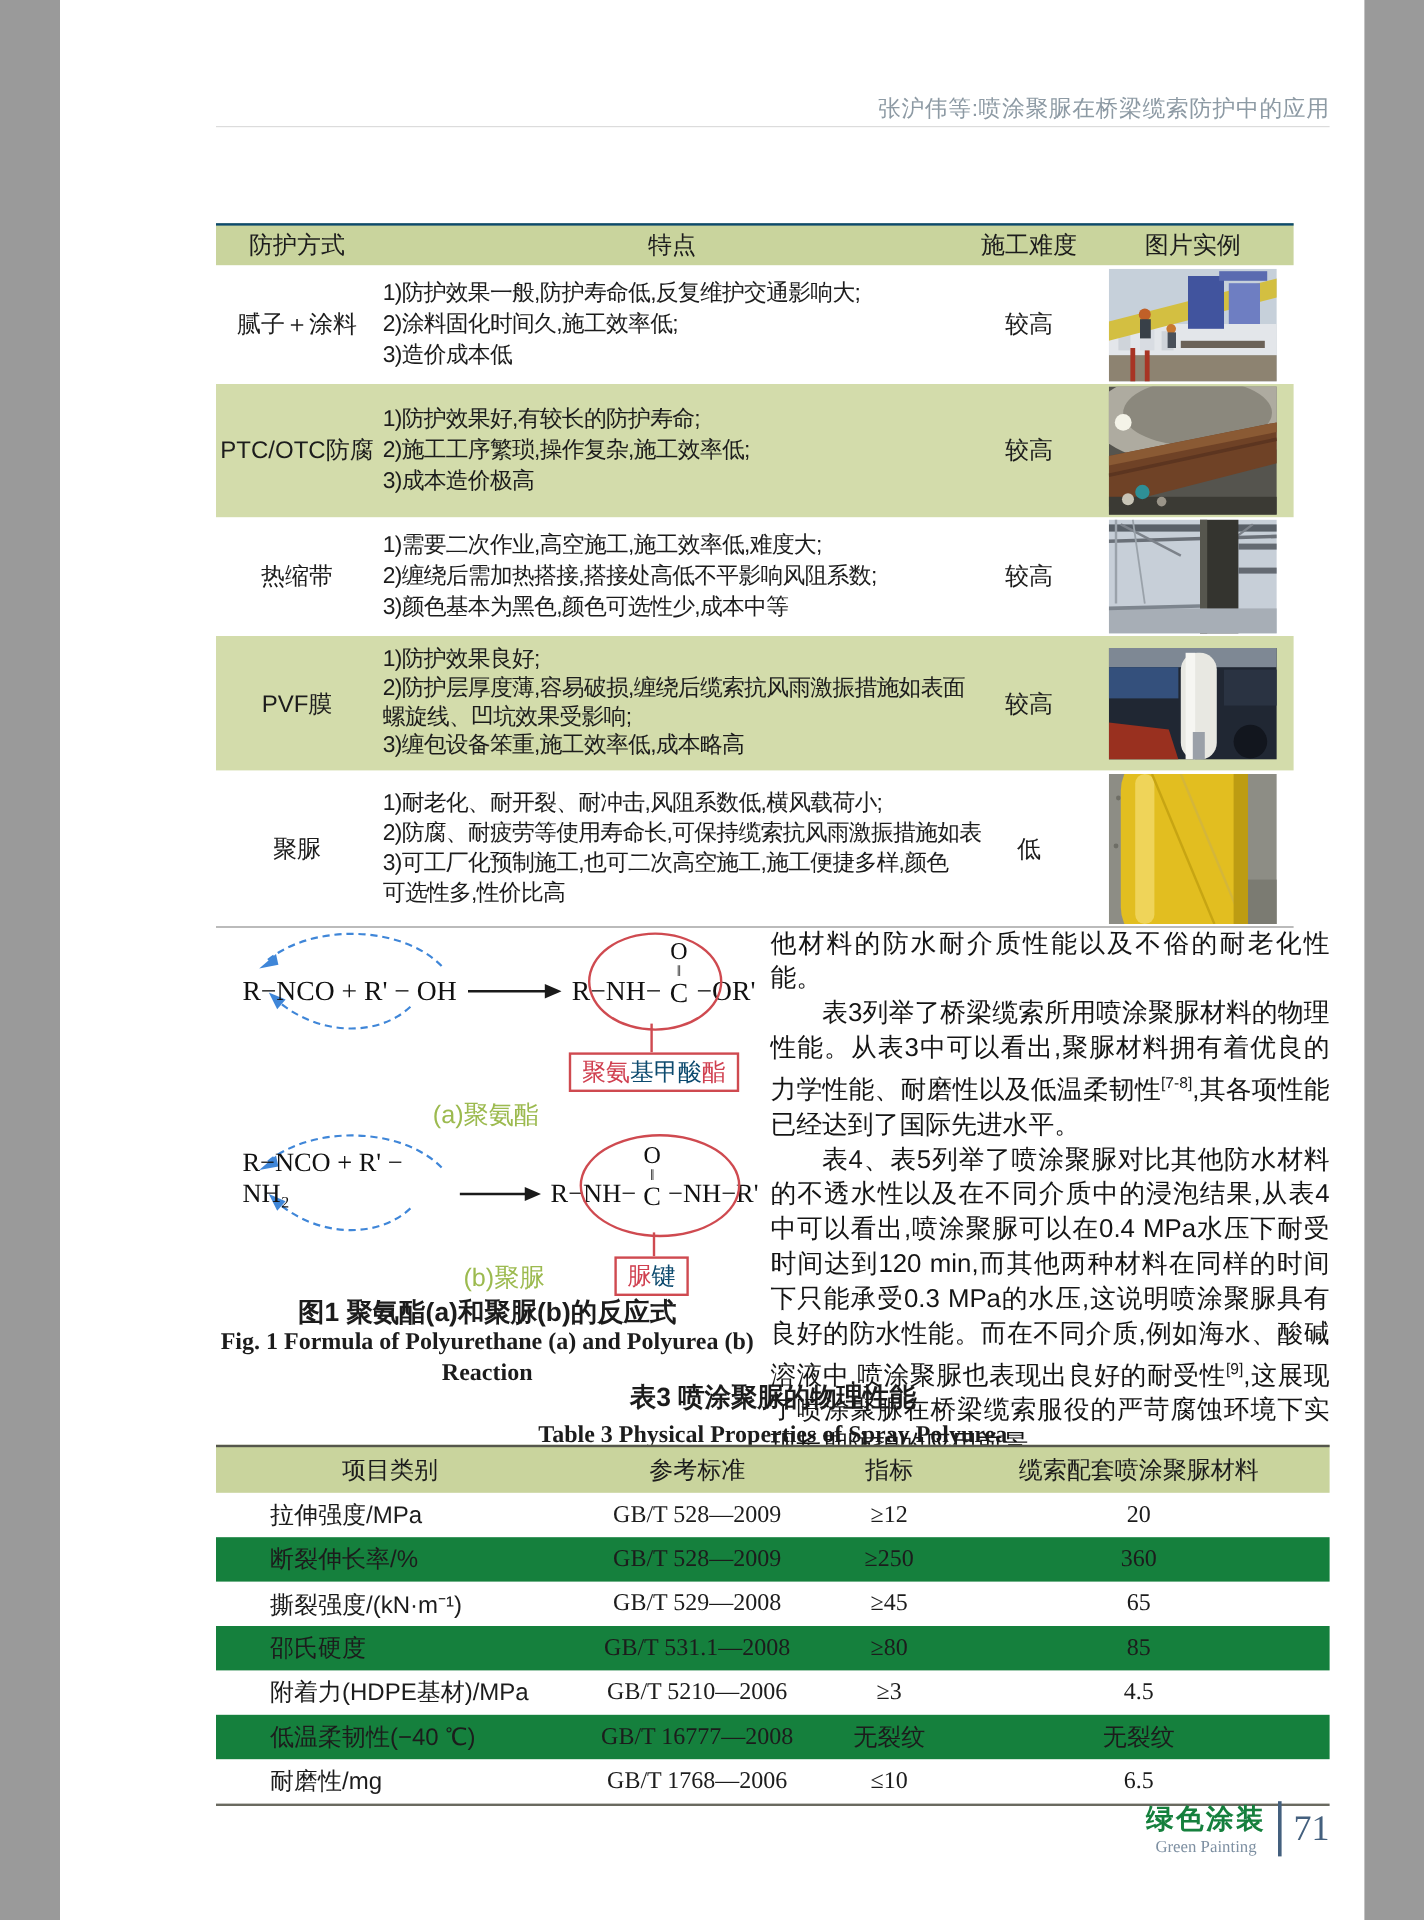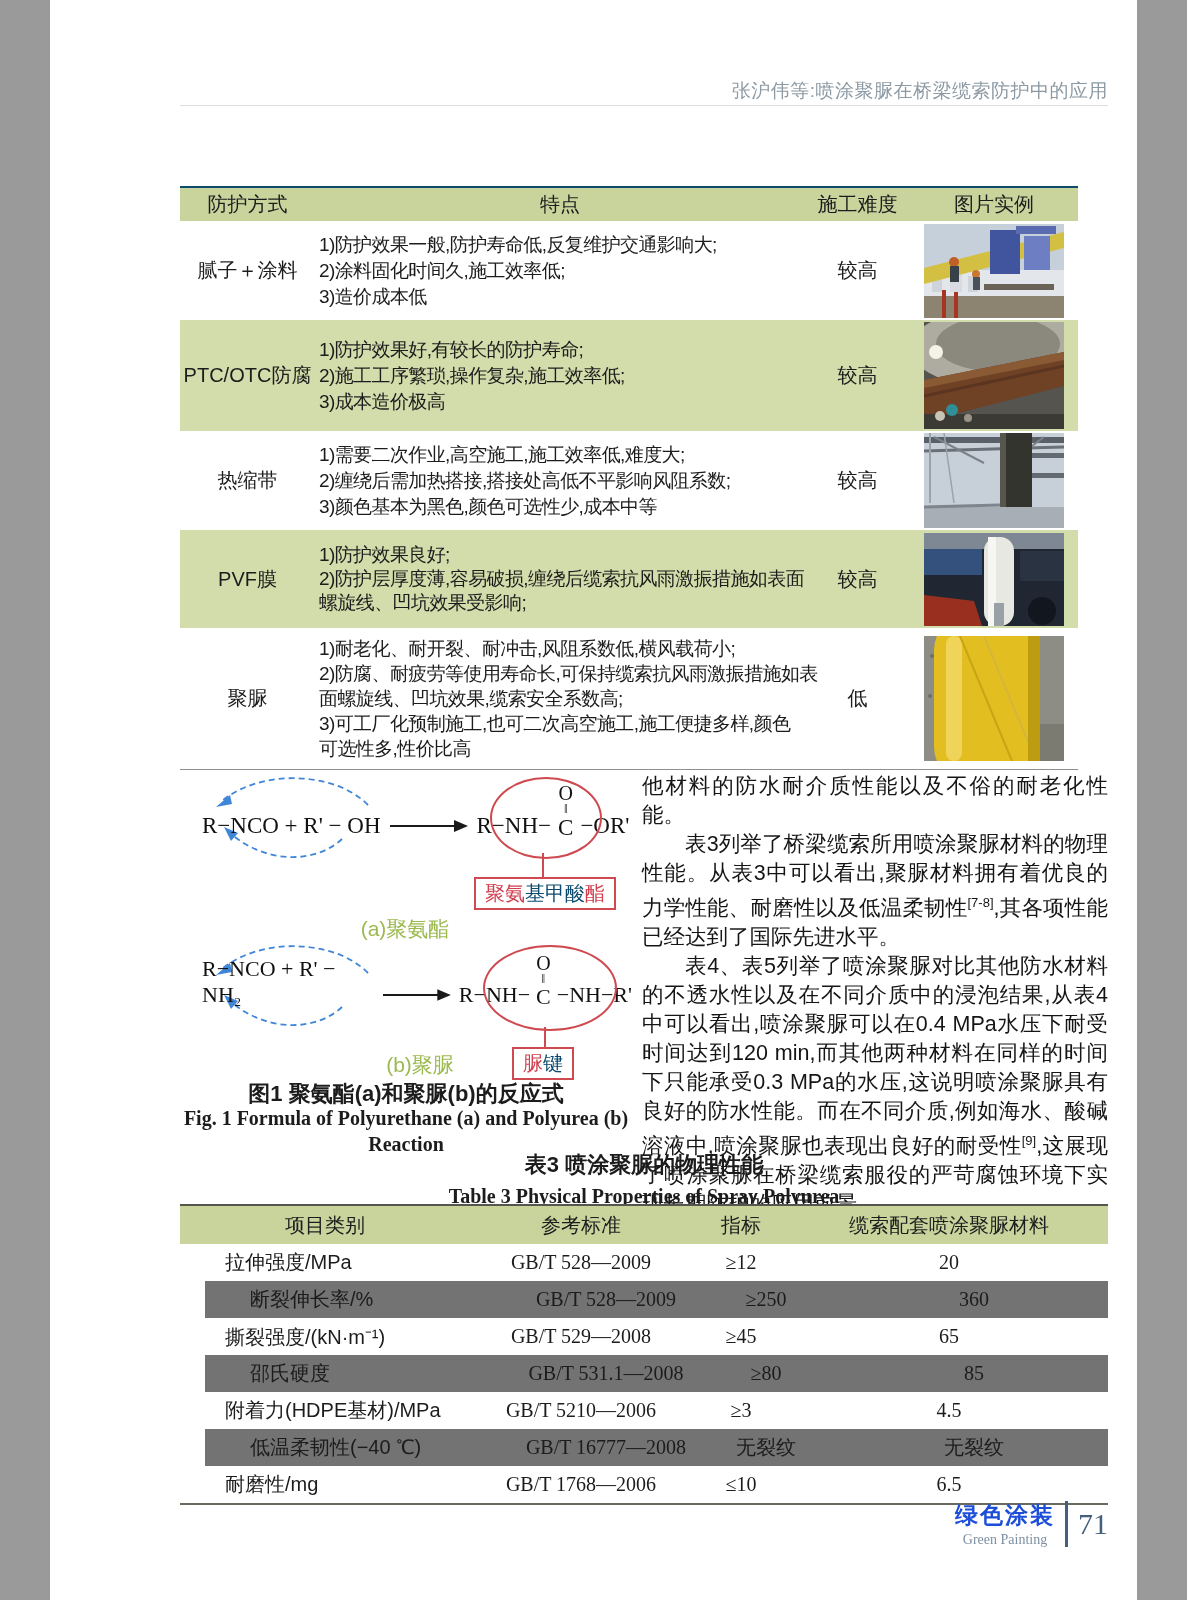--- a/index.html
+++ b/index.html
@@ -78,30 +78,30 @@
   .article p{margin:0;}
   .article p.ind{text-indent:2em;}
   .article sup{font-size:13px;}
 
   
   .table3{position:absolute;top:1204px;left:130px;width:928px;font-size:20px;}
   .t3-grid{display:grid;grid-template-columns:290px 222px 98px 318px;align-items:center;}
   .t3-head{background:#c9d49d;height:38px;border-top:2px solid #55564c;}
   .t3-head span{text-align:center;}
   .t3-row{height:37px;}
-  .t3-row.stripe{background:#737373;margin-left:25px;}
+  .t3-row.stripe{background:#15803d;}
   .t3-row.last{border-bottom:2px solid #6a6a60;}
   .t3-item{padding-left:45px;text-align:left;}
   .t3-std,.t3-idx,.t3-val{text-align:center;font-family:"Liberation Serif",serif;}
 
   
   .footer{position:absolute;top:1500px;left:650px;width:408px;display:flex;
           justify-content:flex-end;align-items:center;gap:10px;}
   .f-names{text-align:center;}
-  .f-cn{font-size:23px;font-weight:bold;color:#1d4ed8;letter-spacing:2px;}
+  .f-cn{font-size:23px;font-weight:bold;color:#15803d;letter-spacing:2px;}
   .f-en{font-size:14px;color:#7e90a2;font-family:"Liberation Serif",serif;margin-top:1px;}
   .f-bar{width:3px;height:46px;background:#44607e;}
   .f-num{font-size:30px;color:#44607e;font-family:"Liberation Serif",serif;}
 </style>
 </head>
 <body>
 
 <div class="page">
 
   <div class="running-head">张沪伟等:喷涂聚脲在桥梁缆索防护中的应用</div>
@@ -198,20 +198,21 @@
         </svg>
       </div>
     </div>
 
     <div class="t2-grid t2-row r4 stripe">
       <div class="t2-method">PVF膜</div>
       <div class="t2-feats">
         <div class="feat-line">1)防护效果良好;</div>
         <div class="feat-line">2)防护层厚度薄,容易破损,缠绕后缆索抗风雨激振措施如表面</div>
         <div class="feat-line">螺旋线、凹坑效果受影响;</div>
+        <div class="feat-line">3)缠包设备笨重,施工效率低,成本略高</div>
       </div>
       <div class="t2-diff">较高</div>
       <div class="t2-photo">
         <svg width="140" height="93" viewBox="0 0 140 93">
           <rect width="140" height="93" fill="#202733"></rect>
           <rect x="0" y="0" width="140" height="16" fill="#7e8894"></rect>
           <rect x="0" y="16" width="58" height="26" fill="#34507c"></rect>
           <rect x="96" y="18" width="44" height="30" fill="#2a3342"></rect>
           <rect x="60" y="4" width="30" height="89" rx="14" fill="#e8e8e2"></rect>
           <rect x="64" y="4" width="8" height="89" fill="#f6f6f2"></rect>
@@ -220,21 +221,20 @@
           <rect x="70" y="70" width="10" height="23" fill="#9aa0a8"></rect>
         </svg>
       </div>
     </div>
 
     <div class="t2-grid t2-row r5">
       <div class="t2-method">聚脲</div>
       <div class="t2-feats">
         <div class="feat-line">1)耐老化、耐开裂、耐冲击,风阻系数低,横风载荷小;</div>
         <div class="feat-line">2)防腐、耐疲劳等使用寿命长,可保持缆索抗风雨激振措施如表</div>
-        <div class="feat-line">面螺旋线、凹坑效果,缆索安全系数高;</div>
         <div class="feat-line">3)可工厂化预制施工,也可二次高空施工,施工便捷多样,颜色</div>
         <div class="feat-line">可选性多,性价比高</div>
       </div>
       <div class="t2-diff">低</div>
       <div class="t2-photo">
         <svg width="140" height="125" viewBox="0 0 140 125">
           <rect width="140" height="125" fill="#8d8d85"></rect>
           <circle cx="8" cy="20" r="2" fill="#6e6e66"></circle>
             <circle cx="6" cy="60" r="2" fill="#6e6e66"></circle>
           <circle cx="126" cy="116" r="2" fill="#6e6e66"></circle>

